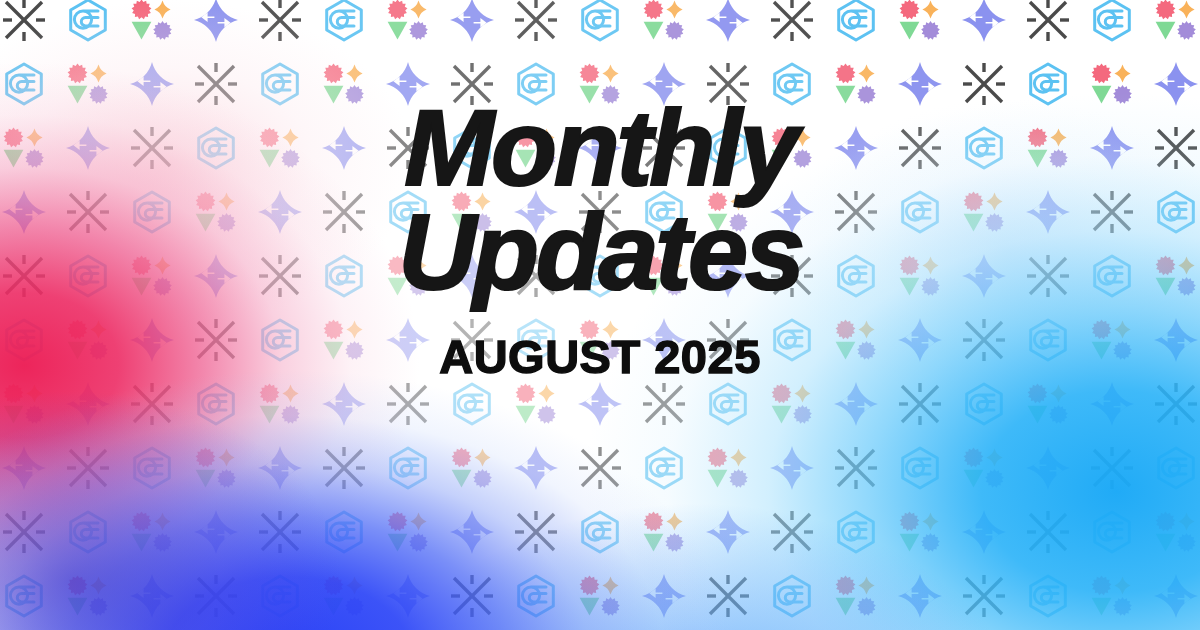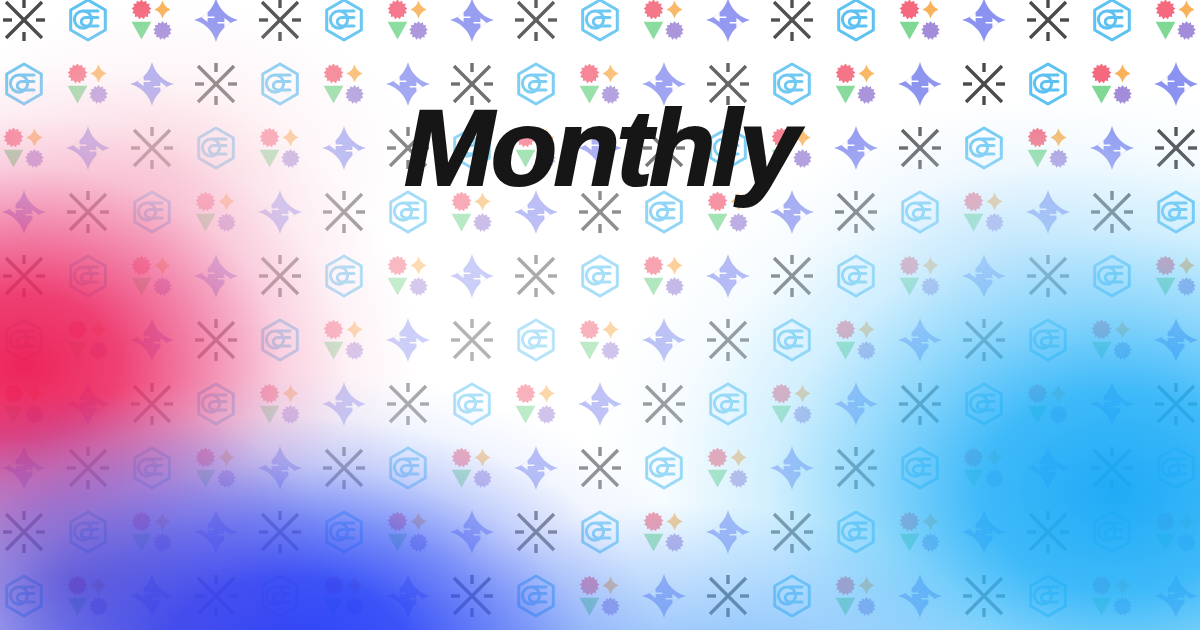--- a/index.html
+++ b/index.html
@@ -2127,15 +2127,17 @@
   <div class="wash" id="wash-pinktop"></div>
   <div class="wash" id="wash-lav"></div>
   <div class="wash" id="wash-red"></div>
   <div class="wash" id="wash-cyan"></div>
   <div class="wash" id="wash-cyan2"></div>
   <div class="wash" id="wash-blue"></div>
   <div class="wash" id="wash-blue2"></div>
 
   <div id="text-block">
     <span class="headline" id="line-1">Monthly</span>
+    <span class="headline" id="line-3">Updates</span>
+    <span id="subtitle">AUGUST 2025</span>
   </div>
 
 </div>
 
 </body></html>

